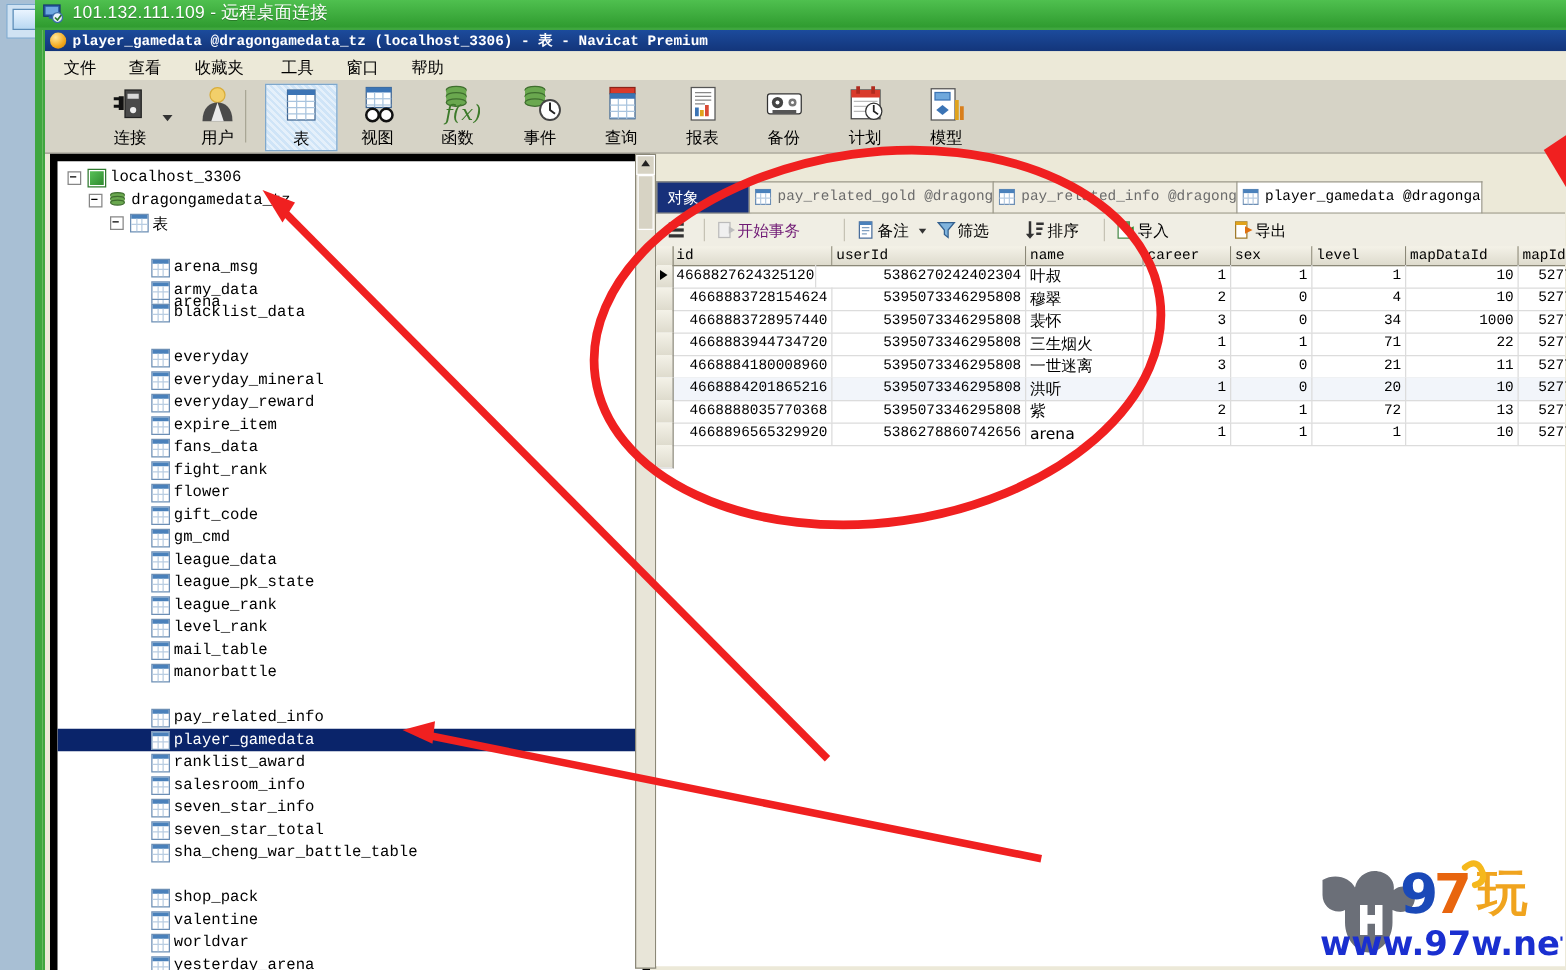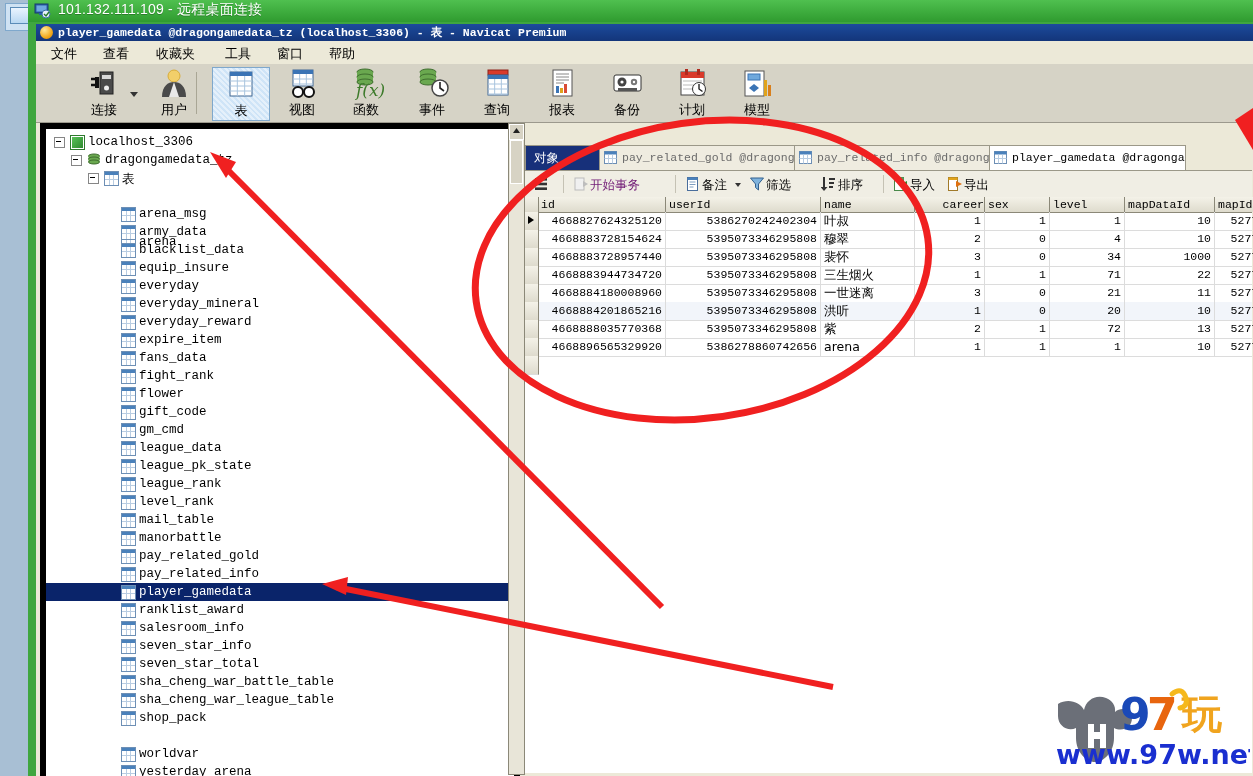--- a/index.html
+++ b/index.html
@@ -411,29 +411,20 @@
         </div>
         <div class="tnode" style="top: 112px; left: 0px; width: 100%;">
           <div class="tbl-ic" style="left: 75px;">
             <div class="t"></div>
             <div class="c1"></div>
             <div class="c2"></div>
             <div class="r1"></div>
           </div>
           <div class="tx" style="left: 93px;">blacklist_data</div>
         </div>
-        <div class="tnode" style="top: 130px; left: 0px; width: 100%;">
-          <div class="tbl-ic" style="left: 75px;">
-            <div class="t"></div>
-            <div class="c1"></div>
-            <div class="c2"></div>
-            <div class="r1"></div>
-          </div>
-          <div class="tx" style="left: 93px;">equip_insure</div>
-        </div>
         <div class="tnode" style="top: 148px; left: 0px; width: 100%;">
           <div class="tbl-ic" style="left: 75px;">
             <div class="t"></div>
             <div class="c1"></div>
             <div class="c2"></div>
             <div class="r1"></div>
           </div>
           <div class="tx" style="left: 93px;">everyday</div>
         </div>
         <div class="tnode" style="top: 166px; left: 0px; width: 100%;">
@@ -555,29 +546,20 @@
         </div>
         <div class="tnode" style="top: 400px; left: 0px; width: 100%;">
           <div class="tbl-ic" style="left: 75px;">
             <div class="t"></div>
             <div class="c1"></div>
             <div class="c2"></div>
             <div class="r1"></div>
           </div>
           <div class="tx" style="left: 93px;">manorbattle</div>
         </div>
-        <div class="tnode" style="top: 418px; left: 0px; width: 100%;">
-          <div class="tbl-ic" style="left: 75px;">
-            <div class="t"></div>
-            <div class="c1"></div>
-            <div class="c2"></div>
-            <div class="r1"></div>
-          </div>
-          <div class="tx" style="left: 93px;">pay_related_gold</div>
-        </div>
         <div class="tnode" style="top: 436px; left: 0px; width: 100%;">
           <div class="tbl-ic" style="left: 75px;">
             <div class="t"></div>
             <div class="c1"></div>
             <div class="c2"></div>
             <div class="r1"></div>
           </div>
           <div class="tx" style="left: 93px;">pay_related_info</div>
         </div>
         <div class="tnode sel" style="top: 454px; left: 0px; width: 100%;">
@@ -627,37 +609,37 @@
         </div>
         <div class="tnode" style="top: 544px; left: 0px; width: 100%;">
           <div class="tbl-ic" style="left: 75px;">
             <div class="t"></div>
             <div class="c1"></div>
             <div class="c2"></div>
             <div class="r1"></div>
           </div>
           <div class="tx" style="left: 93px;">sha_cheng_war_battle_table</div>
         </div>
-        <div class="tnode" style="top: 562px; left: 0px; width: 100%;">
-          <div class="tbl-ic" style="left: 75px;">
-            <div class="t"></div>
-            <div class="c1"></div>
-            <div class="c2"></div>
-            <div class="r1"></div>
-          </div>
-          <div class="tx" style="left: 93px;">sha_cheng_war_league_table</div>
-        </div>
         <div class="tnode" style="top: 580px; left: 0px; width: 100%;">
           <div class="tbl-ic" style="left: 75px;">
             <div class="t"></div>
             <div class="c1"></div>
             <div class="c2"></div>
             <div class="r1"></div>
           </div>
           <div class="tx" style="left: 93px;">shop_pack</div>
+        </div>
+        <div class="tnode" style="top: 598px; left: 0px; width: 100%;">
+          <div class="tbl-ic" style="left: 75px;">
+            <div class="t"></div>
+            <div class="c1"></div>
+            <div class="c2"></div>
+            <div class="r1"></div>
+          </div>
+          <div class="tx" style="left: 93px;">valentine</div>
         </div>
         <div class="tnode" style="top: 616px; left: 0px; width: 100%;">
           <div class="tbl-ic" style="left: 75px;">
             <div class="t"></div>
             <div class="c1"></div>
             <div class="c2"></div>
             <div class="r1"></div>
           </div>
           <div class="tx" style="left: 93px;">worldvar</div>
         </div>
@@ -758,49 +740,49 @@
             <div class="gl">排序</div>
           </div>
           <div class="gbtn" style="left: 366px; width: 62px;">
             <svg viewBox="0 0 16 16" width="16" height="16" style="position: absolute; left: 2px; top: 2px;">
               <rect x="1.5" y="1.5" width="9" height="13" fill="#fff" stroke="#4a8a4a"></rect>
          <rect x="1.5" y="1.5" width="9" height="2.5" fill="#5aa05a"></rect>
          <polygon points="8,8 14,5 14,11" fill="#2e8b2e"></polygon>
             </svg>
             <div class="gl">导入</div>
           </div>
-          <div class="gbtn" style="left: 420px; width: 62px; text-align: center;">
+          <div class="gbtn" style="left: 460px; width: 62px; text-align: center;">
             <svg viewBox="0 0 16 16" width="16" height="16" style="position: absolute; left: 2px; top: 2px;">
               <rect x="1.5" y="1.5" width="9" height="13" fill="#fff" stroke="#a07a2a"></rect>
          <rect x="1.5" y="1.5" width="9" height="2.5" fill="#e0a31c"></rect>
          <polygon points="9,5 15,8 9,11" fill="#e0700f"></polygon>
             </svg>
             <div class="gl">导出</div>
           </div>
           <div class="gsep" style="left: 38px;"></div>
           <div class="gsep" style="left: 150px;"></div>
           <div class="gsep" style="left: 358px;"></div>
         </div>
       <div id="grid">
         <div id="ghead">
             <div class="hcell" style="left: 13px; width: 128px;">id</div>
             <div class="hcell" style="left: 141px; width: 155px;">userId</div>
             <div class="hcell" style="left: 296px; width: 94px;">name</div>
-            <div class="hcell" style="left: 390px; width: 70px; text-align: right;">career</div>
+            <div class="hcell" style="left: 390px; width: 70px;">career</div>
             <div class="hcell" style="left: 460px; width: 65px;">sex</div>
             <div class="hcell" style="left: 525px; width: 75px;">level</div>
             <div class="hcell" style="left: 600px; width: 90px;">mapDataId</div>
             <div class="hcell" style="left: 690px; width: 130px;">mapId</div>
             <div style="position: absolute; left: 0px; top: 0px; width: 13px; height: 15px; background: linear-gradient(rgb(244, 242, 232), rgb(222, 219, 205)); border-right: 1px solid rgb(139, 136, 120);"></div>
           </div>
       <div class="grow" style="top: 15px;">
             <div class="rowhdr">
               <div class="cur"></div>
             </div>
-            <div class="gcell num" style="left: 13px; width: 128px;">4668827624325120</div>
+            <div class="gcell num" style="left: 13px; width: 115px;">4668827624325120</div>
             <div class="gcell num" style="left: 141px; width: 155px;">5386270242402304</div>
             <div class="gcell cjk" style="left: 296px; width: 94px;">叶叔</div>
             <div class="gcell num" style="left: 390px; width: 70px;">1</div>
             <div class="gcell num" style="left: 460px; width: 65px;">1</div>
             <div class="gcell num" style="left: 525px; width: 75px;">1</div>
             <div class="gcell num" style="left: 600px; width: 90px;">10</div>
             <div class="gcell num" style="left: 690px; width: 130px;">5277655813324800</div>
           </div>
           <div class="grow" style="top: 33px;">
             <div class="rowhdr"></div>

